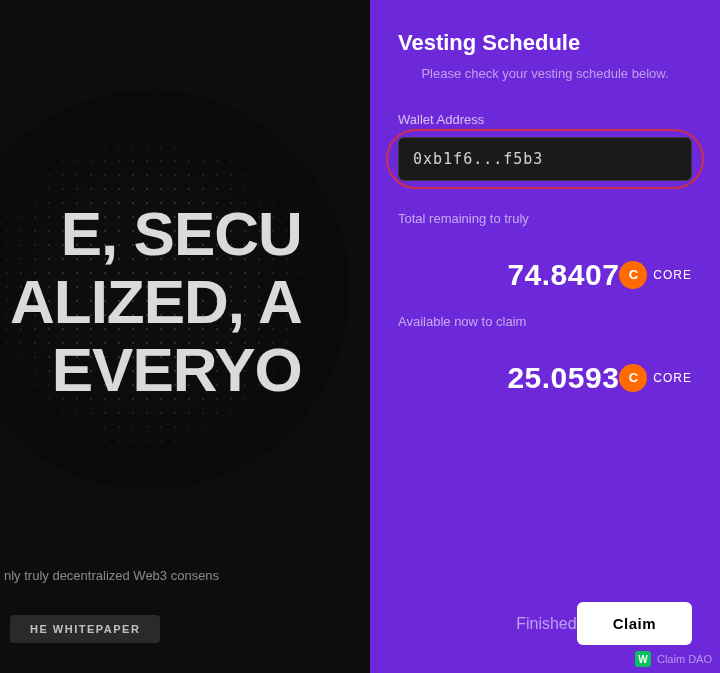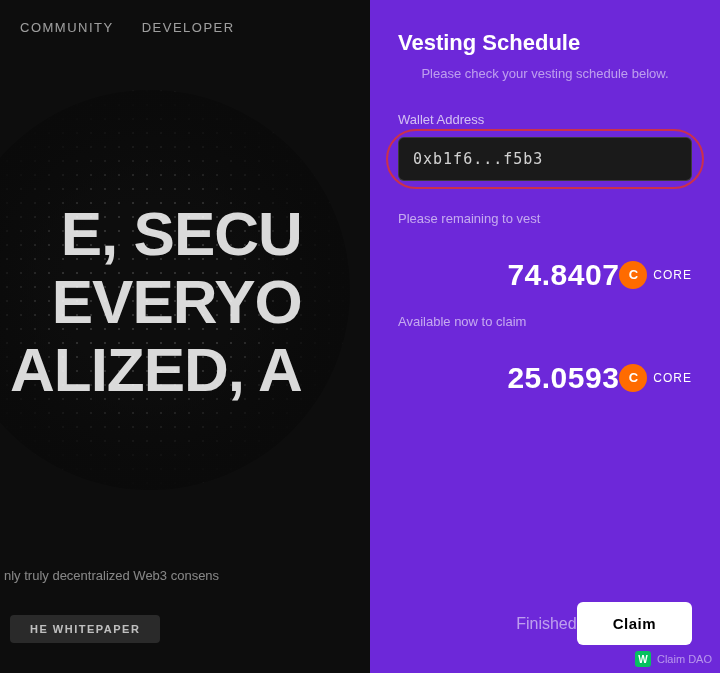--- a/index.html
+++ b/index.html
@@ -290,49 +290,45 @@
     }
   </style>
 </head>
 <body>
 
 <div class="left-panel">
 
   <div class="sphere-dots"></div>
   <div class="sphere-mask"></div>
 
-  <div class="left-nav">
-    <span class="nav-item">COMMUNITY</span>
-    <span class="nav-item">DEVELOPER</span>
-  </div>
 
   <div class="hero-text">
     <div class="hero-line">E, SECU</div>
+    <div class="hero-line">ALIZED, A</div>
     <div class="hero-line">EVERYO</div>
-    <div class="hero-line">ALIZED, A</div>
   </div>
 
   <div class="hero-sub">nly truly decentralized Web3 consens</div>
 
   <button class="whitepaper-btn">HE WHITEPAPER</button>
 </div>
 
 <div class="right-panel">
 
   <div class="vesting-title">Vesting Schedule</div>
   <div class="vesting-subtitle">Please check your vesting schedule below.</div>
 
   <div class="wallet-label">Wallet Address</div>
 
   <div class="wallet-input-wrapper">
     <input class="wallet-input" type="text" value="0xb1f6...f5b3" style="">
     <div class="wallet-oval"></div>
   </div>
 
-  <div class="stat-label">Please remaining to vest</div>
+  <div class="stat-label">Total remaining to truly</div>
   <div class="stat-row">
     <span class="stat-value">74.8407</span>
     <div class="core-badge">
       <div class="core-icon">C</div>
       <span class="core-text">CORE</span>
     </div>
   </div>
 
   <div class="stat-label">Available now to claim</div>
   <div class="stat-row">

